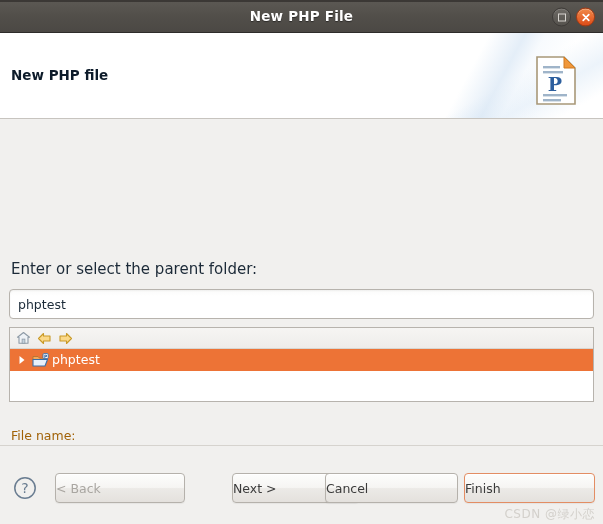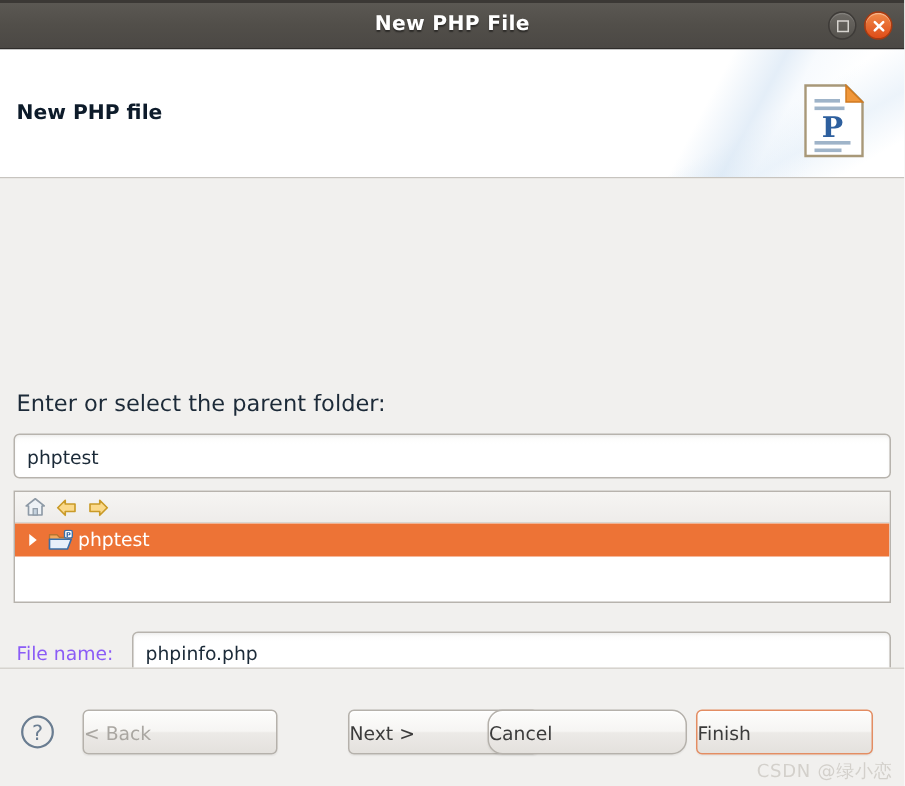--- a/index.html
+++ b/index.html
@@ -213,21 +213,21 @@
     font-size: 12.5px;
     color: #ffffff;
     line-height: 1;
   }
 
   .label-filename {
     position: absolute;
     left: 11px;
     top: 309px;
     font-size: 12.5px;
-    color: #8b5cf6;
+    color: #a16207;
   }
 
   
   .btn {
     box-sizing: border-box;
     background: linear-gradient(to bottom, #fdfdfc 0%, #f6f5f3 48%, #eceae7 52%, #e4e1dd 100%);
     border: 1px solid #b5b1ab;
     border-radius: 4px;
     font-family: "DejaVu Sans", "Liberation Sans", sans-serif;
     font-size: 12.5px;
@@ -270,22 +270,22 @@
     width: 24px;
     height: 24px;
   }
   .footer-btn {
     position: absolute;
     height: 30px;
     top: 473px;
   }
   #back-button   { left: 55px;  width: 130px; }
   #next-button   { left: 188px; width: 127px; margin-left: 44px; }
-  #cancel-button { left: 325px; width: 133px; border-radius: 10px; }
-  #finish-button { left: 464px; width: 118px; }
+  #cancel-button { left: 325px; width: 133px; }
+  #finish-button { left: 464px; width: 131px; }
 
   .watermark {
     position: absolute;
     right: 8px;
     bottom: 1px;
     font-size: 12px;
     color: #d3d0cb;
     letter-spacing: .5px;
     user-select: none;
   }
@@ -366,21 +366,20 @@
               <text x="13.6" y="4.7" font-family="'DejaVu Sans','Liberation Sans',sans-serif" font-size="4.4" font-weight="bold" fill="#2d5f9e" text-anchor="middle">P</text>
             </svg>
           </div>
           <div class="tree-label">phptest</div>
         </div>
       </div>
     </div>
 
     <div class="label-filename">File name:</div>
 
-    <input class="text-input" id="file-name-input" value="phpinfo.php" style="">
 
     <div class="btn" id="advanced-button">
       <span class="adv-text">Advanced</span>
       <span class="adv-chev">&gt;&gt;</span>
     </div>
 
   </div>
 
   <div class="footer"></div>
 

